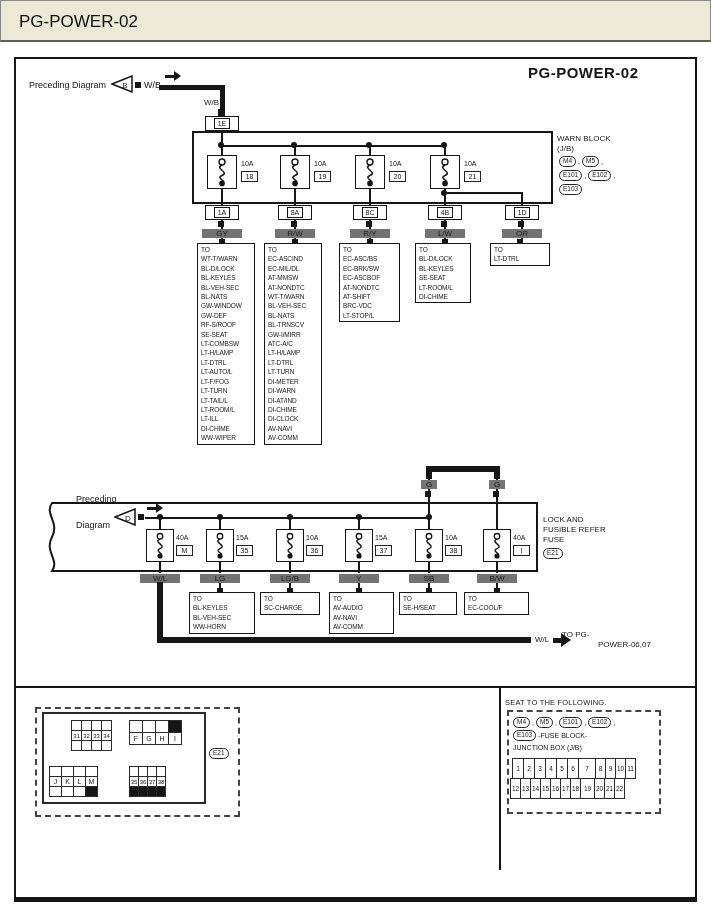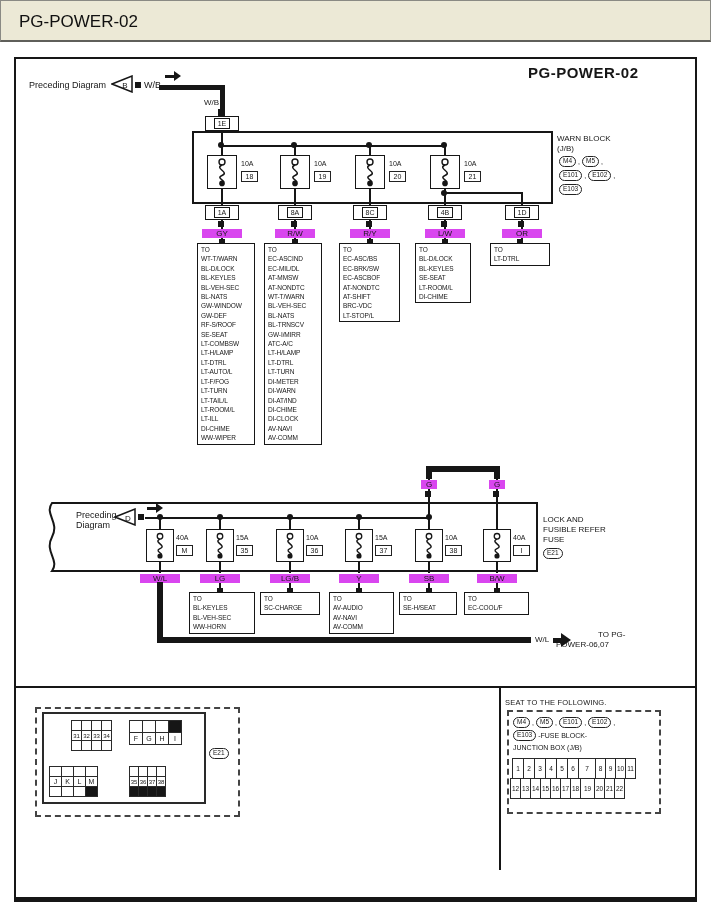--- a/index.html
+++ b/index.html
@@ -21,21 +21,21 @@
   .pagecode { font-size:15px; font-weight:bold; letter-spacing:.5px; }
   .conn { position:absolute; width:34px; height:15px; border:1.5px solid #161616;
           background:#fff; display:flex; align-items:center; justify-content:center; }
   .conn span { border:1px solid #161616; font-size:7px; line-height:9px; padding:0 3px; background:#fff; }
   .fusebox { position:absolute; width:30px; height:34px; border:1.6px solid #161616;
              background:#fff; display:flex; align-items:center; justify-content:center; }
   .fusebox.sm { width:28px; height:33px; }
   .idbad { position:absolute; min-width:17px; text-align:center; border:1px solid #222;
            font-size:7px; line-height:9px; padding:0 1px; background:#fff; }
   .amp { position:absolute; font-size:7px; line-height:9px; }
-  .wlab { position:absolute; width:40px; text-align:center; font-size:8px; line-height:9px; background:#d946ef; }
+  .wlab { position:absolute; width:40px; text-align:center; font-size:8px; line-height:9px; background:#737373; }
   .tobox { position:absolute; border:1.5px solid #161616; background:#fff;
            font-size:6.5px; line-height:9.4px; padding:1px 3px; letter-spacing:-0.1px; }
   .oval { display:inline-block; border:1.1px solid #222; border-radius:8px; padding:0 3px;
           font-size:6.5px; line-height:8.5px; background:#fff; white-space:nowrap; }
   .ovrow { position:absolute; display:flex; align-items:center; gap:2px; font-size:7px; }
   .fa { position:absolute; display:flex; align-items:center; }
   .fa-bar { width:9px; height:3px; background:#161616; }
   .fa-head { width:0; height:0; border-left:7px solid #161616; border-top:5px solid transparent; border-bottom:5px solid transparent; }
   .fa-big .fa-bar { width:8px; height:5px; }
   .fa-big .fa-head { border-left:10px solid #161616; border-top:7px solid transparent; border-bottom:7px solid transparent; }
@@ -276,21 +276,21 @@
     <span class="oval">E102</span>
       <span>,</span>
   </div>
   <div class="ovrow" style="left:543px;top:125px">
     <span class="oval">E103</span>
   </div>
 
   <svg class="abs" style="left:16px;top:441px" width="507" height="74" viewBox="0 0 507 74">
     <path d="M20 3 H505 V71 H20 C28 60 12 52 20 37 C28 22 12 14 20 3 Z" fill="#fff" stroke="#161616" stroke-width="2"></path>
   </svg>
-  <div class="abs t9" style="left:60px;top:451px">Preceding</div>
+  <div class="abs t9" style="left:60px;top:435px">Preceding</div>
   <div class="abs t9" style="left:60px;top:461px">Diagram</div>
   <svg class="abs" style="left:98px;top:449px" width="22" height="18" viewBox="0 0 22 18">
     <polygon points="1,9 21,1 21,17" fill="#fff" stroke="#161616" stroke-width="1.5"></polygon>
     <text x="14" y="12.5" font-size="8" text-anchor="middle" fill="#161616">D</text>
   </svg>
   <div class="sq" style="left:122px;top:455px"></div>
   <div class="fa" style="left:131px;top:444px">
       <span class="fa-bar"></span>
       <span class="fa-head"></span>
     </div>
@@ -430,22 +430,22 @@
       </div>
   </div>
 
   <div class="ln" style="left:141px;top:523px;width:6px;height:61px"></div>
   <div class="ln" style="left:141px;top:578px;width:374px;height:6px"></div>
   <div class="abs t8" style="left:519px;top:576px">W/L</div>
   <div class="fa fa-big" style="left:537px;top:574px">
       <span class="fa-bar"></span>
       <span class="fa-head"></span>
     </div>
-  <div class="abs t8" style="left:582px;top:571px">TO PG-</div>
-  <div class="abs t8" style="left:540px;top:581px">POWER-06,07</div>
+  <div class="abs t8" style="left:546px;top:571px">TO PG-</div>
+  <div class="abs t8" style="left:582px;top:581px">POWER-06,07</div>
 
   <div class="abs t8" style="left:527px;top:456px">LOCK AND</div>
   <div class="abs t8" style="left:527px;top:466px">FUSIBLE REFER</div>
   <div class="abs t8" style="left:527px;top:476px">FUSE</div>
   <div class="ovrow" style="left:527px;top:489px">
     <span class="oval">E21</span>
   </div>
 
   <div class="ln" style="left:0;top:627px;width:679px;height:1.5px"></div>
   <div class="ln" style="left:483px;top:627px;width:1.5px;height:184px"></div>

